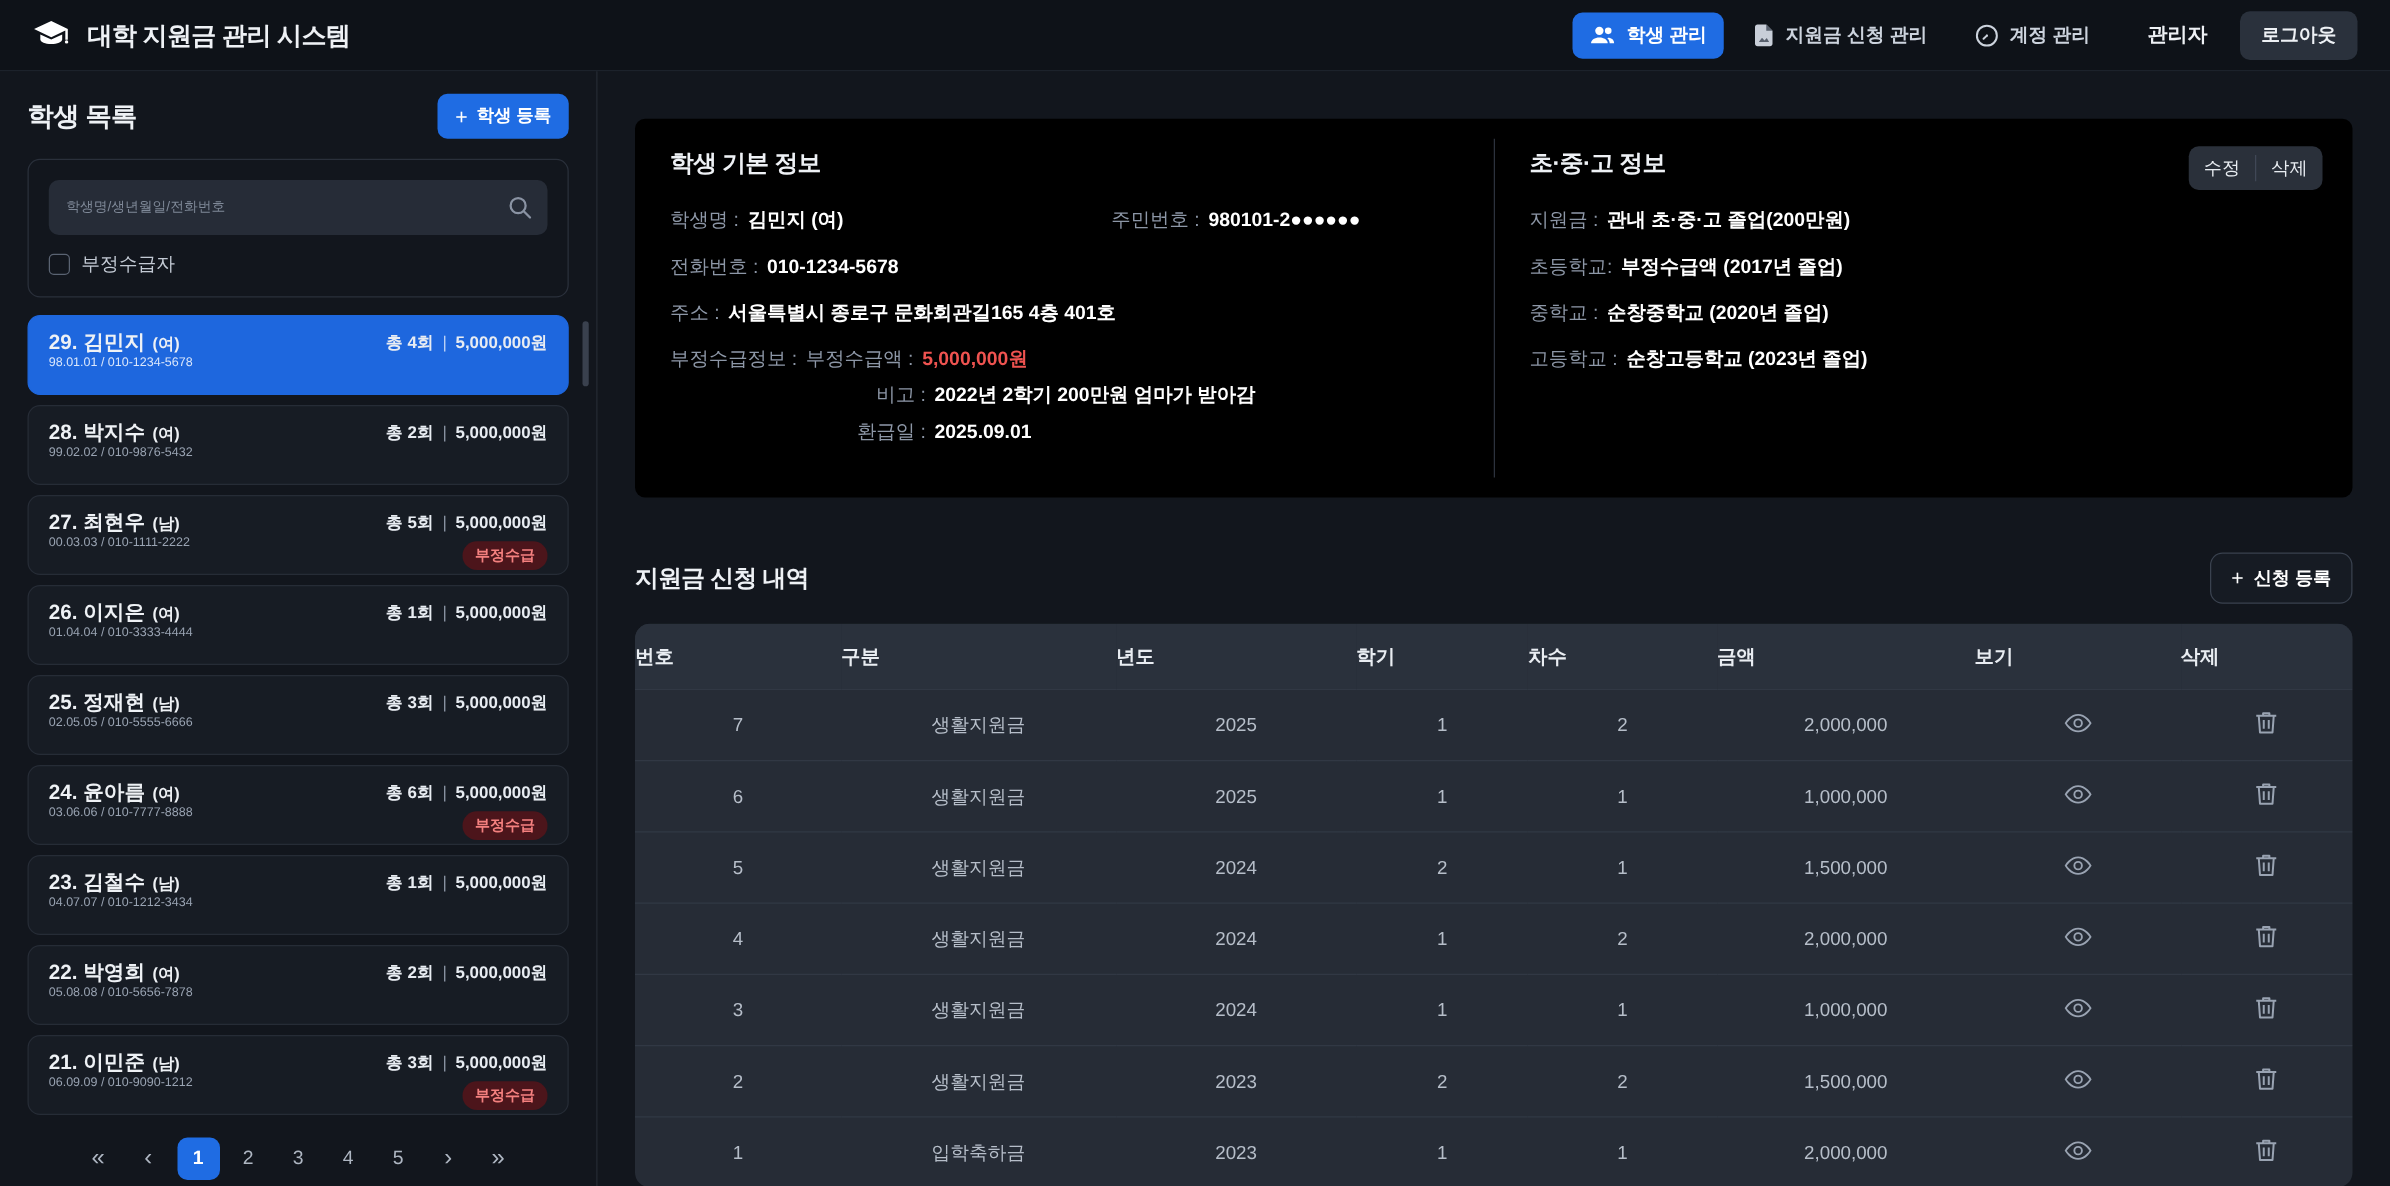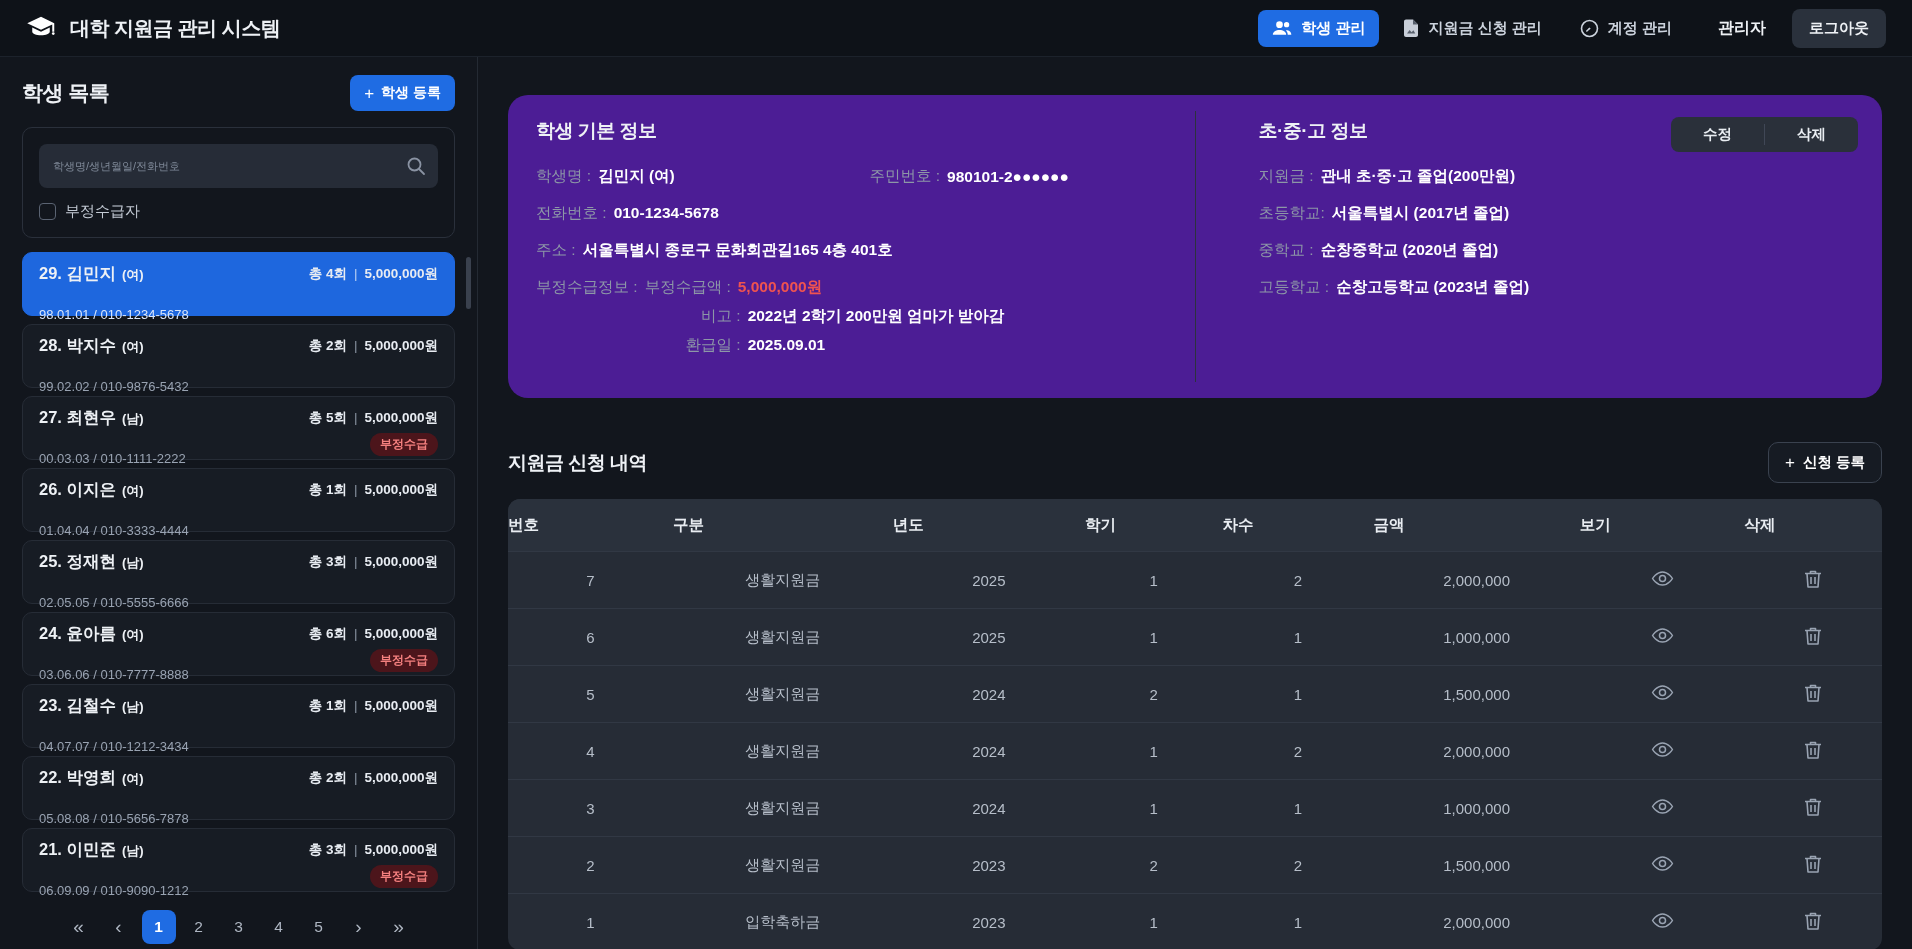--- a/index.html
+++ b/index.html
@@ -42,58 +42,58 @@
   .chk { appearance:none; width:17px; height:17px; border:1.5px solid #5a6372; border-radius:4px;
     background:transparent; cursor:pointer; }
   .chk-label { font-size:15px; color:#c3cad4; }
 
   .student-list { margin-top:14px; display:flex; flex-direction:column; gap:8px; }
   .student-item { background:#171c24; border:1px solid #262c36; border-radius:10px;
     padding:10px 16px; display:flex; justify-content:space-between; height:64px; cursor:pointer; }
   .student-item.selected { background:#1e67de; border-color:#1e67de; }
   .s-name { font-size:16.5px; font-weight:700; }
   .s-gender { font-size:13px; font-weight:700; margin-left:6px; }
-  .s-detail { font-size:13px; color:#99a3b2; margin-top:22px; }
+  .s-detail { font-size:10px; color:#99a3b2; margin-top:0; }
   .student-item.selected .s-detail { color:#d9e6fb; }
   .s-right { display:flex; flex-direction:column; align-items:flex-end; }
   .s-meta { font-size:13.5px; font-weight:700; color:#e8ecf2; white-space:nowrap; margin-top:2px; }
   .s-sep { color:#8b94a3; font-weight:400; margin:0 7px; }
   .student-item.selected .s-sep { color:#bcd2f5; }
   .badge { margin-top:6px; background:#4c151b; color:#f4807f; font-size:12px; font-weight:700;
     padding:3px 10px; border-radius:999px; }
 
   .pagination { margin-top:18px; display:flex; justify-content:center; align-items:center; gap:6px; }
   .page-btn { width:34px; height:34px; border:none; border-radius:8px; background:transparent;
     color:#aeb6c2; font-size:15.5px; display:flex; align-items:center; justify-content:center; cursor:pointer;
     font-family:"Liberation Sans","DejaVu Sans",sans-serif; }
   .page-btn.arrow { font-size:19px; }
   .page-btn.active { background:#1f6ce3; color:#fff; font-weight:700; }
   .sb-scrollthumb { position:absolute; right:6px; top:200px; width:5px; height:52px;
     background:#3a414e; border-radius:3px; }
 
   
-  .info-card { background:#4c1d95; border-radius:20px; display:flex; margin-bottom:44px; min-height:262px;gap:35px; }
+  .info-card { background:#000000; border-radius:8px; display:flex; margin-bottom:44px; min-height:262px; }
   .card-half { flex:1; padding:23px 28px 26px; }
   .card-divider { width:1px; background:#2c323d; margin:16px 0; }
   .card-title { font-size:19px; font-weight:800; letter-spacing:-0.5px; margin-bottom:22px; }
   .info-row { display:flex; margin-bottom:16px; font-size:15.5px; align-items:baseline; }
   .i-label { color:#8d97a7; margin-right:7px; white-space:nowrap; }
   .i-value { color:#fff; font-weight:700; }
   .row-split { display:flex; }
   .cell-name { flex:0 0 56%; display:flex; align-items:baseline; }
   .cell-ssn { display:flex; align-items:center; }
   .fraud-block { display:flex; flex-direction:column; gap:8px; }
   .f-line { display:flex; align-items:baseline; }
   .f-label { color:#8d97a7; min-width:96px; text-align:right; margin-right:7px; white-space:nowrap; }
   .f-red { color:#ef5350; font-weight:700; }
   .school-half { position:relative; }
   .edit-group { position:absolute; top:22px; right:24px; background:#2a303a; border-radius:8px;
     display:flex; align-items:stretch; overflow:hidden; }
-  .edit-group button { background:transparent; border:none; color:#e9edf2; padding:8px 32px;
-    font-size:14.5px; font-weight:700; cursor:pointer; font-family:"Liberation Sans","DejaVu Sans",sans-serif; }
+  .edit-group button { background:transparent; border:none; color:#e9edf2; padding:8px 12px;
+    font-size:14.5px; font-weight:400; cursor:pointer; font-family:"Liberation Sans","DejaVu Sans",sans-serif; }
   .edit-divider { width:1px; background:#404756; margin:7px 0; }
 
   
   .section-head { display:flex; justify-content:space-between; align-items:center; margin-bottom:16px; }
   .section-title { font-size:19px; font-weight:800; letter-spacing:-0.5px; }
   .btn-outline { background:#161b23; color:#fff; border:1.5px solid #3a424f; border-radius:10px;
     padding:10px 16px; font-size:14.5px; font-weight:700; display:flex; align-items:center; gap:8px; cursor:pointer; }
   .btn-outline .plus { font-size:17px; font-weight:500; line-height:1; }
   .app-table { width:100%; border-collapse:separate; border-spacing:0; background:#262c36;
     border-radius:12px; overflow:hidden; }
@@ -381,21 +381,21 @@
           <button>삭제</button>
         </div>
         <div>
 
         <div class="info-row">
               <span class="i-label">지원금 :</span>
               <span class="i-value">관내 초·중·고 졸업(200만원)</span>
             </div>
             <div class="info-row">
               <span class="i-label">초등학교:</span>
-              <span class="i-value">서울특별시 (2017년 졸업)</span>
+              <span class="i-value">부정수급액 (2017년 졸업)</span>
             </div>
             <div class="info-row">
               <span class="i-label">중학교 :</span>
               <span class="i-value">순창중학교 (2020년 졸업)</span>
             </div>
             <div class="info-row">
               <span class="i-label">고등학교 :</span>
               <span class="i-value">순창고등학교 (2023년 졸업)</span>
             </div>
           </div>

